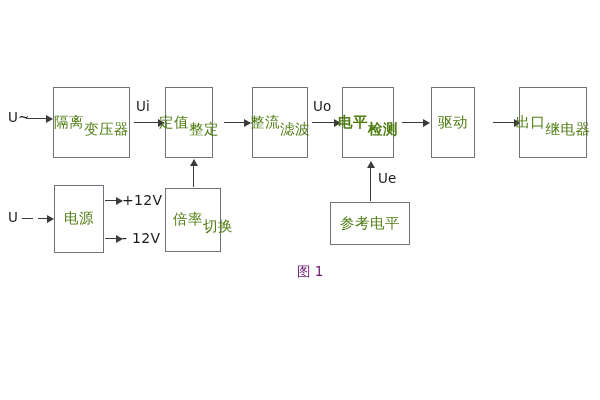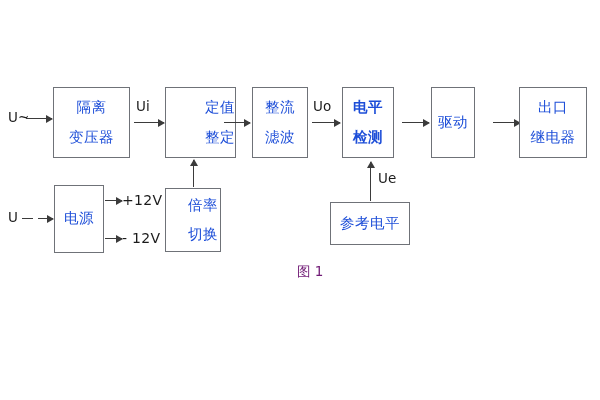--- a/index.html
+++ b/index.html
@@ -16,24 +16,24 @@
     height: 400px;
     background: #ffffff;
     overflow: hidden;
   }
   .box {
     position: absolute;
     box-sizing: border-box;
     border: 1.5px solid #6f7278;
     background: #ffffff;
     display: flex;
-    flex-direction: column;
+    flex-direction: row;
     align-items: center;
     justify-content: center;
-    color: #1d4ed8;
+    color: #4d7c0f;
     font-size: 14.5px;
     line-height: 1.05;
   }
   .box .ln {
     display: block;
     white-space: nowrap;
     letter-spacing: 0.5px;
   }
   .box.two .ln + .ln { margin-top: 14px; }
   .box.one { font-size: 14.5px; }
@@ -103,21 +103,21 @@
   <div class="harrow" style="left:26px; top:118px; width:26px;"></div>
 
   <div class="box two" style="left:53px; top:87px; width:77px; height:71px;">
     <span class="ln">隔离</span>
     <span class="ln">变压器</span>
   </div>
 
   <div class="label sig" style="left:136px; top:100px;">Ui</div>
   <div class="harrow" style="left:134px; top:122px; width:30px;"></div>
 
-  <div class="box two" style="left:165px; top:87px; width:71px; height:71px;align-items:flex-end;">
+  <div class="box two" style="left:165px; top:87px; width:48px; height:71px;">
     <span class="ln">定值</span>
     <span class="ln">整定</span>
   </div>
 
   <div class="harrow" style="left:224px; top:122px; width:26px;"></div>
 
   <div class="box two" style="left:252px; top:87px; width:56px; height:71px;text-align:right;">
     <span class="ln">整流</span>
     <span class="ln">滤波</span>
   </div>

